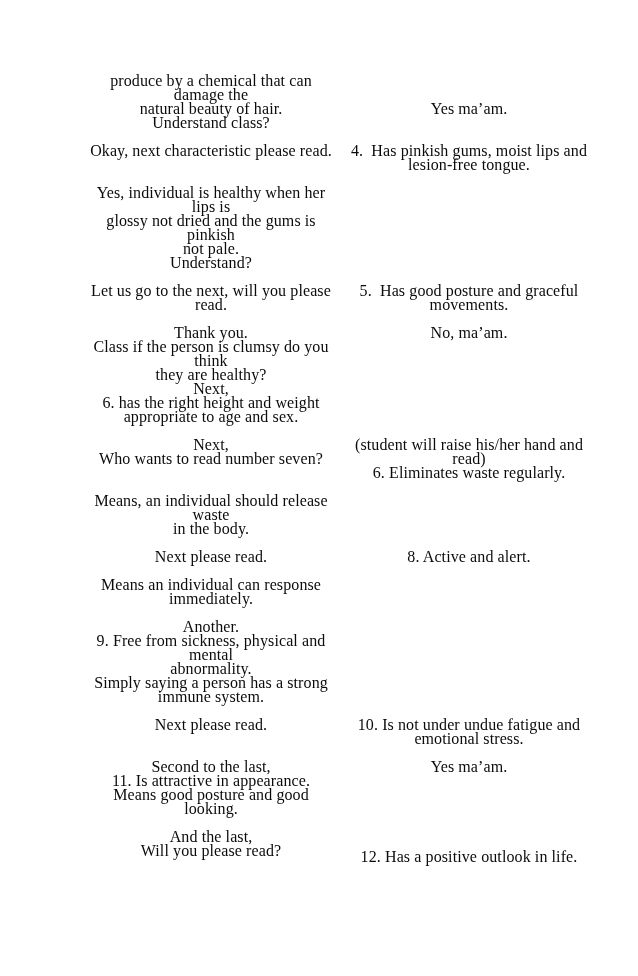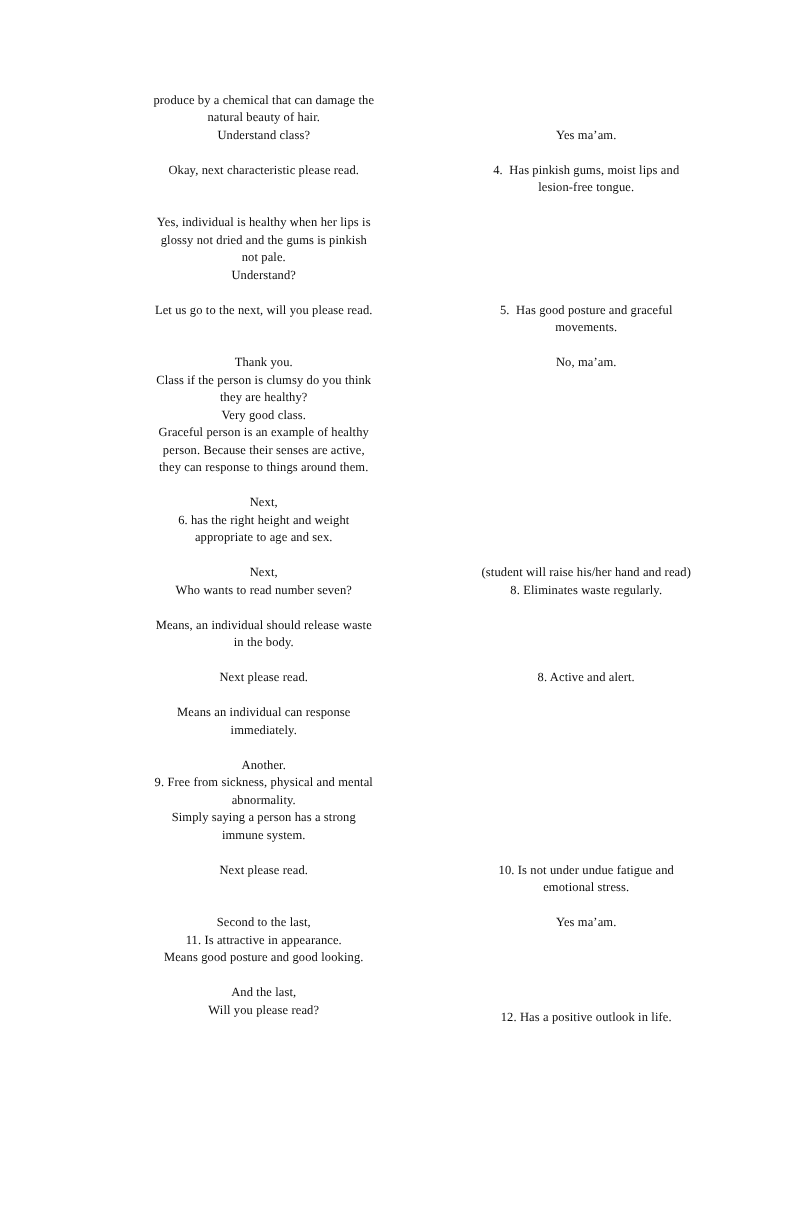--- a/index.html
+++ b/index.html
@@ -20,21 +20,21 @@
     padding-top: 74px;
   }
   .row {
     display: grid;
     grid-template-columns: 250px 242px;
     column-gap: 12px;
     margin: 0 0 14px 86px;
   }
   .row.tight { margin-bottom: 0; }
   .cell {
-    font-size: 10px;
+    font-size: 16px;
     line-height: 14px;
     text-align: center;
     white-space: pre-line;
     letter-spacing: 0.1px;
   }
   .cell.off1 { margin-top: 20px; }
   .cell.off2 { margin-top: 28px; }
   .cell.off3 { }
 </style>
 </head>
@@ -70,40 +70,33 @@
 movements.</div>
     </div>
 
     <div class="row tight">
       <div class="cell">Thank you.
 Class if the person is clumsy do you think
 they are healthy?</div>
       <div class="cell off3">No, ma’am.</div>
     </div>
 
-    <div class="row">
-      <div class="cell">Very good class.
-Graceful person is an example of healthy
-person. Because their senses are active,
-they can response to things around them.</div>
-      <div class="cell"></div>
-    </div>
 
     <div class="row">
       <div class="cell">Next,
 6. has the right height and weight
 appropriate to age and sex.</div>
       <div class="cell"></div>
     </div>
 
     <div class="row">
       <div class="cell">Next,
 Who wants to read number seven?</div>
       <div class="cell">(student will raise his/her hand and read)
-8. Eliminates waste regularly.</div>
+6. Eliminates waste regularly.</div>
     </div>
 
     <div class="row">
       <div class="cell">Means, an individual should release waste
 in the body.</div>
       <div class="cell"></div>
     </div>
 
     <div class="row">
       <div class="cell">Next please read.</div>

